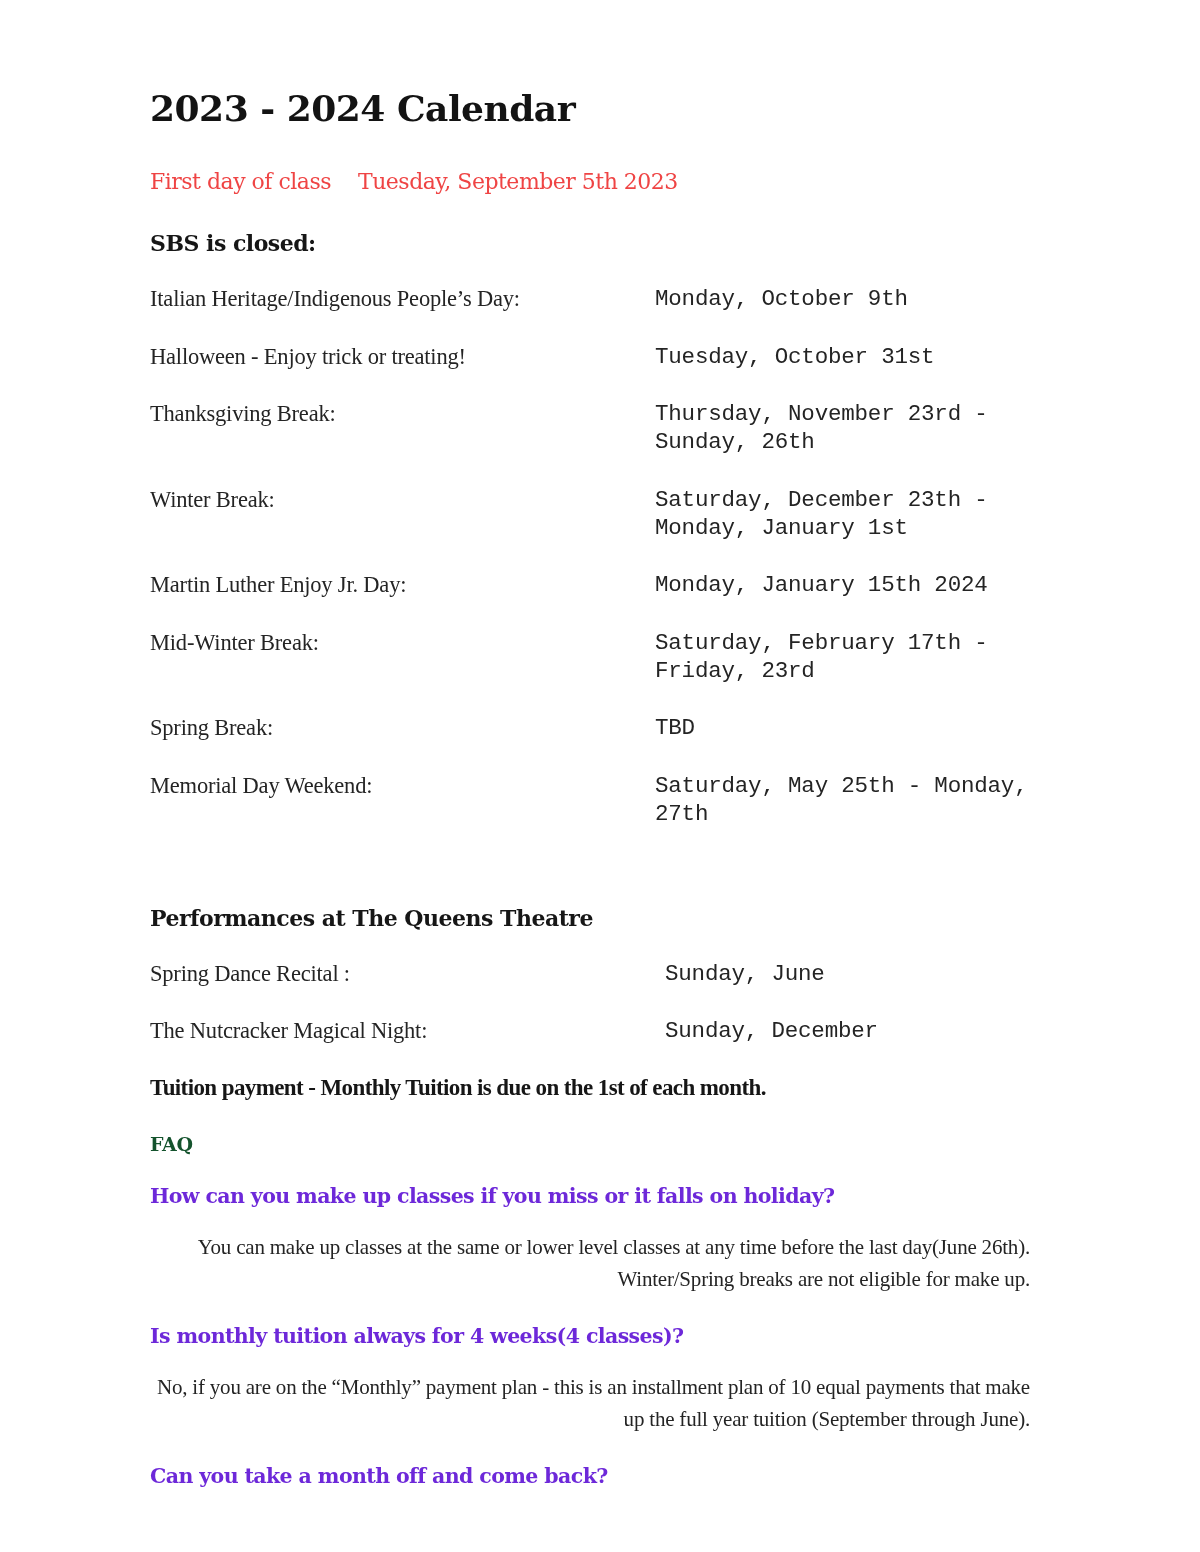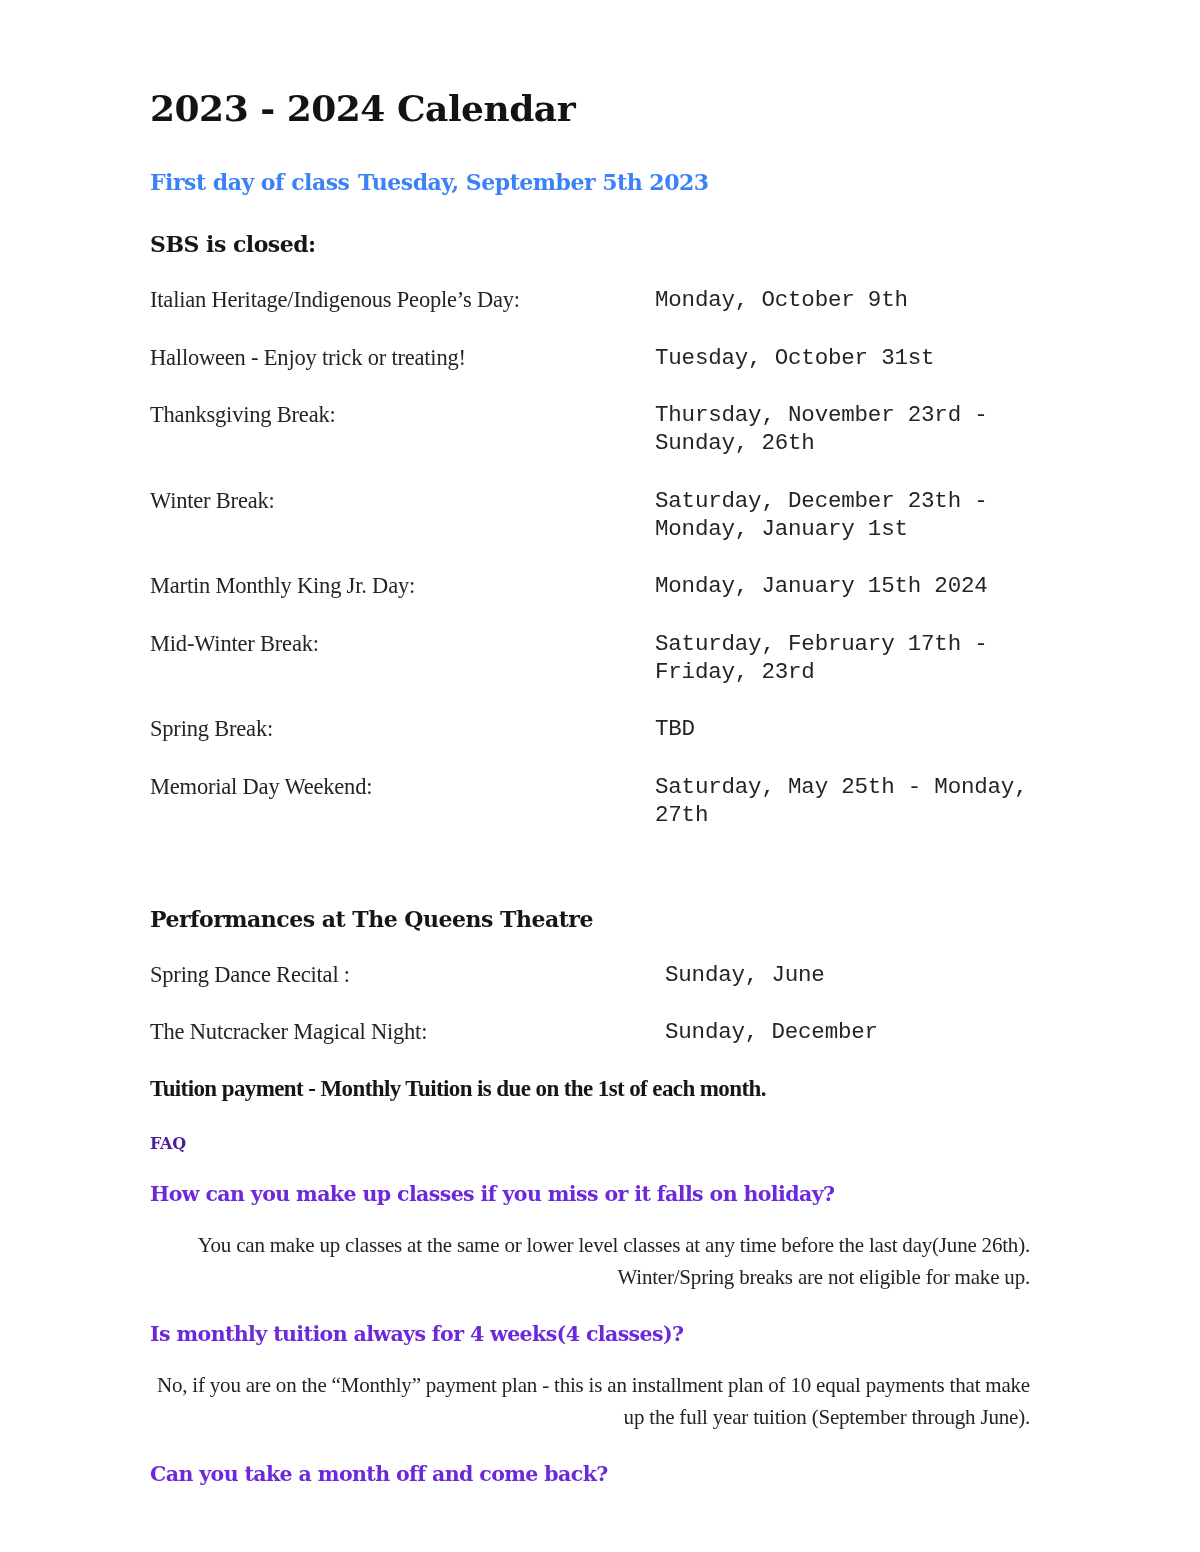--- a/index.html
+++ b/index.html
@@ -20,24 +20,24 @@
     font-weight: 700;
     font-size: 36px;
     line-height: 1.15;
     letter-spacing: -0.5px;
     color: #131313;
   }
   .first-day-row {
     display: flex;
     margin-top: 40px;
     font-family: "DejaVu Serif", serif;
-    font-weight: 700;
+    font-weight: 400;
     font-size: 22px;
     letter-spacing: -0.5px;
-    color: #3b82f6;
+    color: #ef4444;
   }
   .first-day-row .fd-label { flex: 0 0 208px; }
   .section-heading {
     margin: 36px 0 0 0;
     font-family: "DejaVu Serif", serif;
     font-weight: 700;
     font-size: 22px;
     letter-spacing: -0.5px;
     color: #161616;
   }
@@ -58,23 +58,23 @@
     font-family: Liberation Serif, serif;
     font-weight: 700;
     font-size: 23px;
     letter-spacing: -0.6px;
     color: #161616;
   }
   .faq-heading {
     margin: 32px 0 0 0;
     font-family: "DejaVu Serif", serif;
     font-weight: 700;
-    font-size: 16px;
+    font-size: 19px;
     letter-spacing: -0.3px;
-    color: #4c1d95;
+    color: #14532d;
   }
   .faq-question {
     margin: 29px 0 0 0;
     font-family: "DejaVu Serif", serif;
     font-weight: 700;
     font-size: 20.5px;
     letter-spacing: -0.6px;
     color: #6d28d9;
   }
   .faq-answer {
@@ -111,21 +111,21 @@
   </div>
   <div class="row">
     <span class="label">Thanksgiving Break:</span>
     <span class="value">Thursday, November 23rd - Sunday, 26th</span>
   </div>
   <div class="row">
     <span class="label">Winter Break:</span>
     <span class="value">Saturday, December 23th - Monday, January 1st</span>
   </div>
   <div class="row">
-    <span class="label">Martin Monthly King Jr. Day:</span>
+    <span class="label">Martin Luther Enjoy Jr. Day:</span>
     <span class="value">Monday, January 15th 2024</span>
   </div>
   <div class="row">
     <span class="label">Mid-Winter Break:</span>
     <span class="value">Saturday, February 17th - Friday, 23rd</span>
   </div>
   <div class="row">
     <span class="label">Spring Break:</span>
     <span class="value">TBD</span>
   </div>

